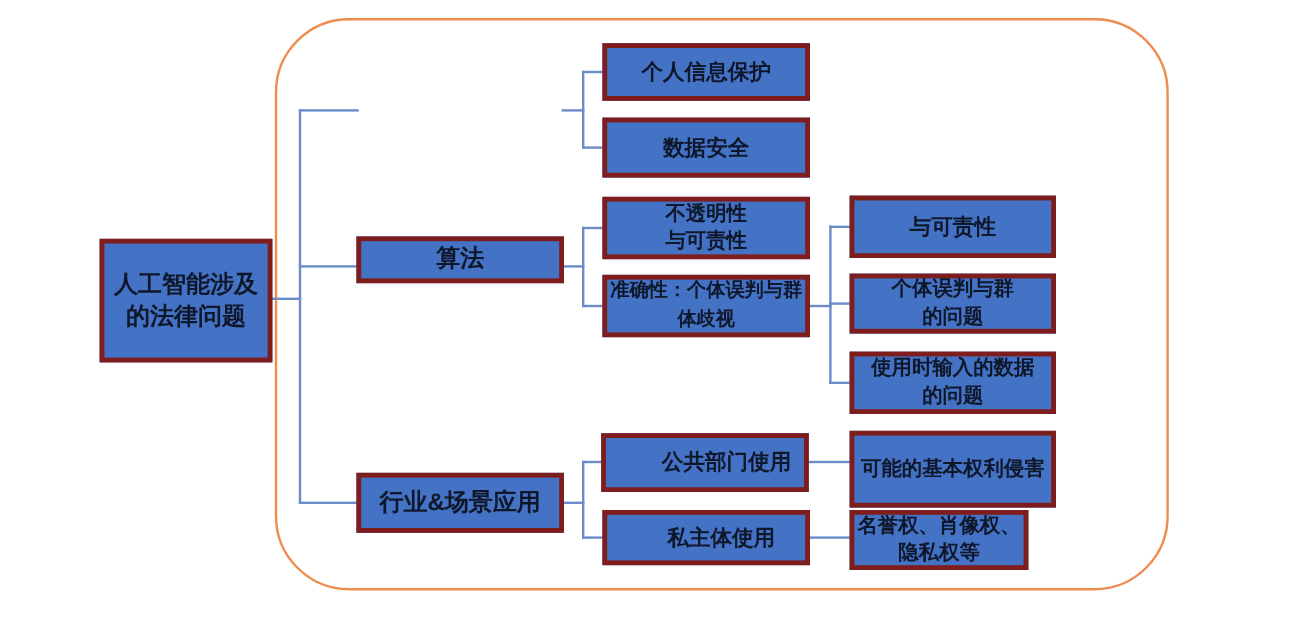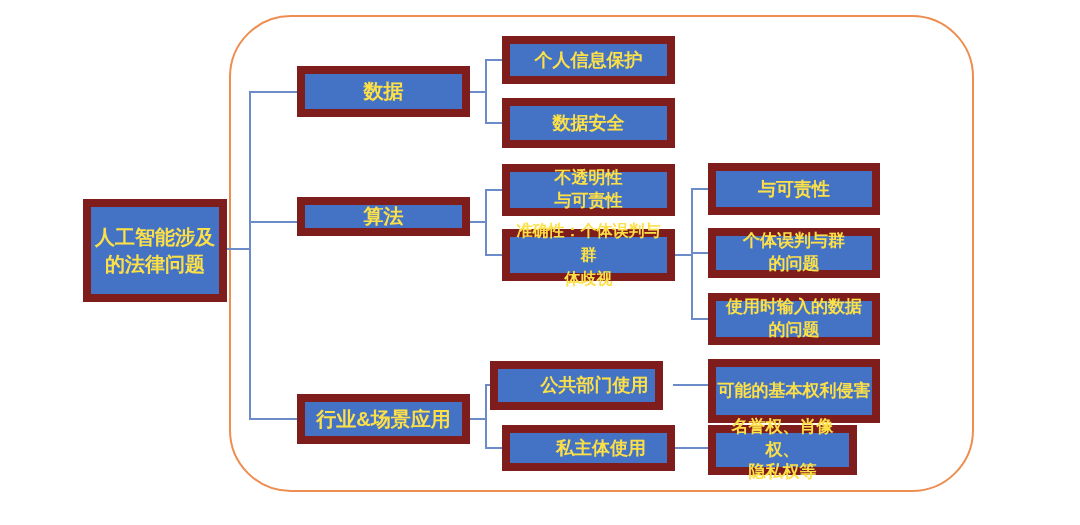--- a/index.html
+++ b/index.html
@@ -13,23 +13,23 @@
   .frame{
     position:absolute;
     left:229px;top:15px;width:745px;height:477px;
     border:2.5px solid #EE8D50;
     border-radius:62px;
     box-sizing:border-box;
   }
   .node{
     position:absolute;
     background:#4472C4;
-    border:8px solid #7f1d1d;
+    border:4px solid #7f1d1d;
     box-sizing:border-box;
-    color:#fde047;
+    color:#0f172a;
     font-weight:bold;
     display:flex;align-items:center;justify-content:center;
     text-align:center;
     white-space:pre-line;
     line-height:1.35;
   }
   .line{position:absolute;background:#6C8CC9;}
 
   .fs20{font-size:20px;}
   .fs18{font-size:18px;}
@@ -38,21 +38,21 @@
 
   
   .n-root      {left:83px;  top:199px; width:144px; height:103px;}
   .n-data      {left:297px; top:66px;  width:173px; height:51px;}
   .n-algo      {left:297px; top:197px; width:173px; height:39px;}
   .n-industry  {left:297px; top:394px; width:173px; height:50px;}
   .n-pinfo     {left:502px; top:36px;  width:173px; height:48px;}
   .n-dsec      {left:502px; top:98px;  width:173px; height:50px;}
   .n-opacity   {left:502px; top:164px; width:173px; height:52px;}
   .n-accuracy  {left:502px; top:229px; width:173px; height:52px;}
-  .n-public    {left:490px; top:361px; width:173px; height:49px;padding-left:36px;}
+  .n-public    {left:501px; top:361px; width:173px; height:49px;padding-left:36px;}
   .n-private   {left:502px; top:425px; width:173px; height:46px;padding-left:25px;}
   .n-algoprob  {left:708px; top:163px; width:172px; height:52px;}
   .n-traindata {left:708px; top:228px; width:172px; height:50px;}
   .n-inputdata {left:708px; top:293px; width:172px; height:52px;}
   .n-rights    {left:708px; top:359px; width:172px; height:64px;}
   .n-reputation{left:708px; top:425px; width:149px; height:50px;}
 
   
   .c-root-h {left:220px; top:248px; width:31px;  height:2px;}
   .c-trunk-v{left:249px; top:91px;  width:2px;   height:329px;}
@@ -117,21 +117,20 @@
   <div class="line c-i-v"></div>
   <div class="line c-i-c1"></div>
   <div class="line c-i-c2"></div>
 
   <div class="line c-pub-h"></div>
   <div class="line c-prv-h"></div>
 
   <div class="node n-root fs20">人工智能涉及
 的法律问题</div>
 
-  <div class="node n-data fs20">数据</div>
   <div class="node n-algo fs20">算法</div>
   <div class="node n-industry fs20">行业&amp;场景应用</div>
 
   <div class="node n-pinfo fs18">个人信息保护</div>
   <div class="node n-dsec fs18">数据安全</div>
 
   <div class="node n-opacity fs17">不透明性
 与可责性</div>
   <div class="node n-accuracy fs16">准确性：个体误判与群
 体歧视</div>

